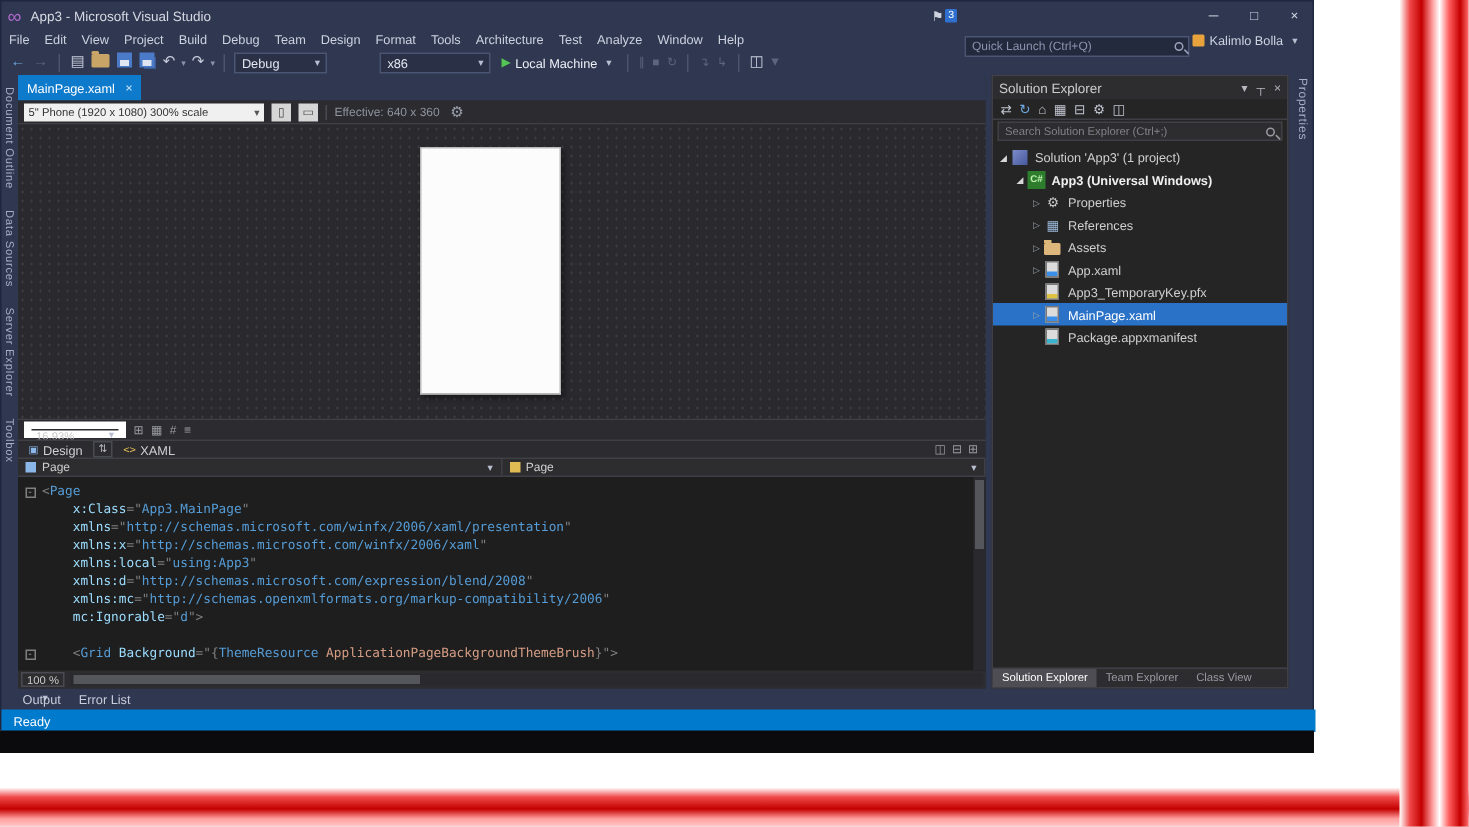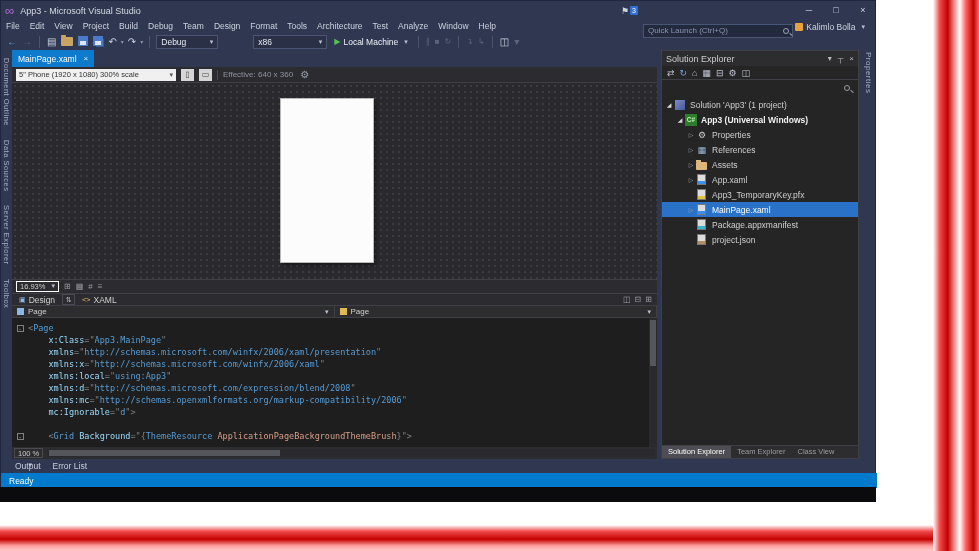--- a/index.html
+++ b/index.html
@@ -76,21 +76,21 @@
 .dtoolbar{height:16px;background:#2b2b30;border-bottom:1px solid #3f3f46;display:flex;align-items:center;gap:5px;padding:0 4px;}
 .device{background:#f0f0f0;color:#333;height:12px;font-size:7.5px;display:flex;align-items:center;padding:0 3px;width:160px;}
 .device .dd{margin-left:auto;color:#555;}
 .orient{width:13px;height:12px;background:#d6d6d6;color:#444;font-size:8px;text-align:center;line-height:12px;}
 .dsep{width:1px;height:10px;background:#4a4a52;}
 .efflabel{color:#8f949f;font-size:8px;}
 .gearbtn{color:#9aa0ab;font-size:10px;margin-left:2px;}
 .canvas{height:196px;background-color:#2a2a2e;background-image:radial-gradient(circle,#3c3c40 0.8px,transparent 0.9px);background-size:6px 6px;position:relative;}
 .artboard{position:absolute;left:268px;top:15px;width:94px;height:165px;background:#fcfcfc;border:1px solid #b9b9b9;box-shadow:2px 2px 4px rgba(0,0,0,0.45);}
 .dstatus{height:14px;background:#2b2b30;border-top:1px solid #3f3f46;display:flex;align-items:center;gap:4px;padding:0 4px;}
-.zoombox{display:flex;align-items:flex-start;height:11px;font-size:7.5px;color:#c9c9c9;border:1px solid #ffffff;padding:0 3px;gap:3px;}
+.zoombox{display:flex;align-items:flex-start;height:11px;font-size:7.5px;color:#c9c9c9;border:5px solid #ffffff;padding:0 3px;gap:20px;}
 .dsico{color:#9a9aa2;font-size:8px;padding:0 1px;}
 
 
 .splitbar{height:13px;background:#2b2b30;border-top:1px solid #3f3f46;border-bottom:1px solid #3f3f46;display:flex;align-items:center;font-size:8.5px;color:#d0d0d0;}
 .sp-tab{display:flex;align-items:center;gap:3px;padding:0 7px;height:100%;}
 .sp-ico{font-size:7px;color:#8ab6e8;}
 .sp-ico.xml{color:#e0bb54;font-family:"DejaVu Sans Mono",monospace;}
 .swapbtn{width:13px;height:11px;border:1px solid #4a4a52;color:#b8b8c0;font-size:7px;text-align:center;line-height:10px;}
 .sp-right{margin-left:auto;display:flex;gap:4px;padding-right:5px;color:#9a9aa2;font-size:8px;}
 
@@ -408,20 +408,21 @@
       <div class="setools">
           <span class="seico">⇄</span>
           <span class="seico">↻</span>
           <span class="seico">⌂</span>
           <span class="seico">▦</span>
           <span class="seico">⊟</span>
           <span class="seico">⚙</span>
           <span class="seico">◫</span>
         </div>
       <div class="sesearch">
+        <input placeholder="Search Solution Explorer (Ctrl+;)" style="">
         <span class="mag"></span>
       </div>
       <div class="setree">
           <div class="tree-row" style="padding-left: 2px;">
             <span class="arrow e">◢</span>
             <span class="fico solution"></span>
             <span class="tlabel">Solution 'App3' (1 project)</span>
           </div>
           <div class="tree-row" style="padding-left: 13px;">
             <span class="arrow e">◢</span>
@@ -456,25 +457,20 @@
           <div class="tree-row sel" style="padding-left: 24px;">
             <span class="arrow c">▷</span>
             <span class="fico xaml"></span>
             <span class="tlabel">MainPage.xaml</span>
           </div>
           <div class="tree-row" style="padding-left: 24px;">
             <span class="arrow "></span>
             <span class="fico manifest"></span>
             <span class="tlabel">Package.appxmanifest</span>
           </div>
-          <div class="tree-row" style="padding-left: 24px;">
-            <span class="arrow "></span>
-            <span class="fico json"></span>
-            <span class="tlabel">project.json</span>
-          </div>
         </div>
       <div class="sebottom">
           <span class="setab active">Solution Explorer</span>
           <span class="setab">Team Explorer</span>
           <span class="setab">Class View</span>
         </div>
     </div>
 
     <div class="propstrip">
       <span class="vtab">Properties</span>

